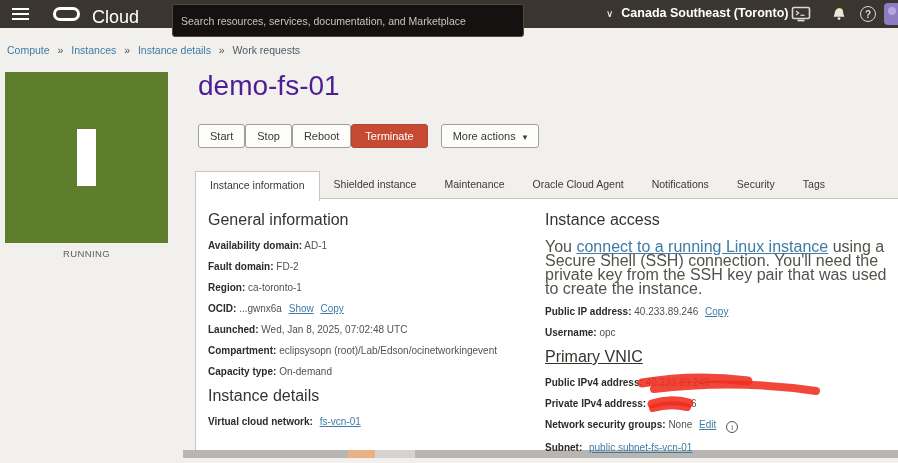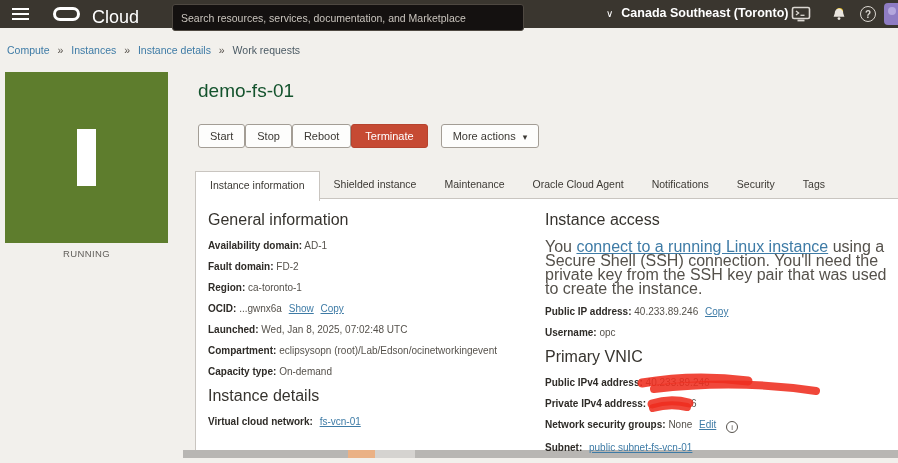--- a/index.html
+++ b/index.html
@@ -9,21 +9,21 @@
     background:#f2f0ec; font-family:"Liberation Sans", sans-serif; color:#3b3833;
   }
 
   
   .topbar { position:absolute; left:0; top:0; width:898px; height:28px; background:#3a362f; }
   .hamburger { position:absolute; left:12px; top:8px; width:17px; height:12px; cursor:pointer; }
   .hamburger i { display:block; height:2px; background:#fff; margin-bottom:3px; }
   .o-logo { position:absolute; left:53px; top:7px; width:27px; height:14px;
             border:3.5px solid #fff; border-radius:8px; }
   .brand { position:absolute; left:92px; top:7px; color:#fff; font-size:18px; font-weight:normal; }
-  .search { position:absolute; left:172px; top:4px; width:352px; height:27px;
+  .search { position:absolute; left:172px; top:4px; width:352px; height:33px;
             background:#141110; border:1px solid #4e4841; border-radius:3px;
             color:#c9c4bd; font-size:10.5px; padding:0 8px; outline:none;
             font-family:"Liberation Sans", sans-serif; }
   .search::placeholder { color:#c9c4bd; opacity:1; }
   .region { position:absolute; left:606px; top:6px; display:flex; align-items:center; cursor:pointer; }
   .chev { color:#fff; font-size:10px; margin-right:8px; }
   .region-label { color:#fff; font-size:12.5px; font-weight:bold; }
   .ticon { position:absolute; top:6px; }
   .ticon.shell { left:791px; }
   .ticon.bell  { left:829px; }
@@ -41,21 +41,21 @@
   .crumbs .sep { color:#55504a; margin:0 5px; }
   .crumb-current { color:#4b5a64; cursor:pointer; }
 
   
   .status-box { position:absolute; left:5px; top:72px; width:163px; height:171px; background:#5e7d2d; }
   .status-box .ibar { position:absolute; left:72px; top:57px; width:19px; height:57px; background:#fff; }
   .status-label { position:absolute; left:5px; top:248px; width:163px; text-align:center;
                   font-size:9.5px; color:#63605c; letter-spacing:.4px; }
 
   
-  .title { position:absolute; left:198px; top:80px; font-size:19px; font-weight:400; color:#14532d; }
+  .title { position:absolute; left:198px; top:70px; font-size:28px; font-weight:400; color:#4c1d95; }
   .btnrow { position:absolute; left:198px; top:124px; display:flex; }
   .btn { height:24px; padding:0 11px; background:#fdfdfc; border:1px solid #a39d95;
          border-radius:3px; font-size:11px; color:#3b3833; cursor:pointer;
          font-family:"Liberation Sans", sans-serif; }
   .btn.danger { background:#c64a33; border-color:#b6432e; color:#fff; padding:0 13px; }
   .btn.more { margin-left:13px; }
   .btn .caret { margin-left:7px; font-size:9px; }
 
   
   .card { position:absolute; left:195px; top:198px; right:0; bottom:13px; background:#fff;
@@ -69,21 +69,21 @@
   .col { position:absolute; top:211px; z-index:1; }
   .col-left  { left:208px; width:340px; }
   .col-right { left:545px; width:342px; }
   h2.section { font-size:16px; font-weight:400; color:#36332e; margin:0 0 11px; }
   .frow { font-size:10px; color:#55514b; margin-bottom:9px; line-height:12px; white-space:nowrap; }
   .frow b { color:#2e2b27; }
   .lnk { color:#3e7ba6; text-decoration:underline; cursor:pointer; }
   .frow .lnk { margin-left:4px; }
   .intro { font-size:16px; line-height:14px; color:#55514b; margin:0 0 10px; white-space:normal; }
   .h2-details { margin-top:18px; }
-  .h2-vnic { margin-top:20px; }
+  .h2-vnic { margin-top:20px;text-decoration:underline; }
   .info-circle { display:inline-block; width:12px; height:12px; border:1px solid #56524c; border-radius:50%;
                  font-size:8px; line-height:11px; text-align:center; color:#56524c;
                  margin-left:7px; vertical-align:-2px; cursor:pointer; }
 
   
   .red-wrap { position:relative; display:inline-block; }
   .scrib { position:absolute; overflow:visible; pointer-events:none; }
   .scrib path { fill:none; stroke:#ee2d1f; stroke-linecap:round; opacity:.88; }
   .red-block { position:relative; display:inline-block; width:42px; height:11px; vertical-align:middle; }
 

